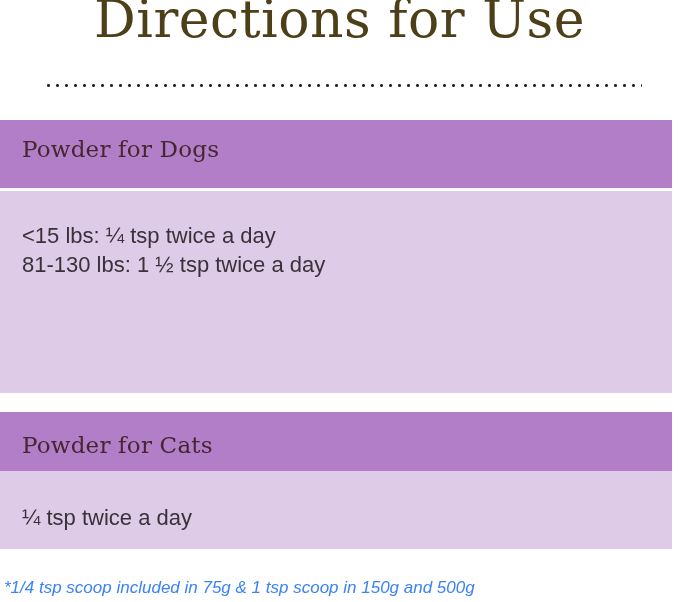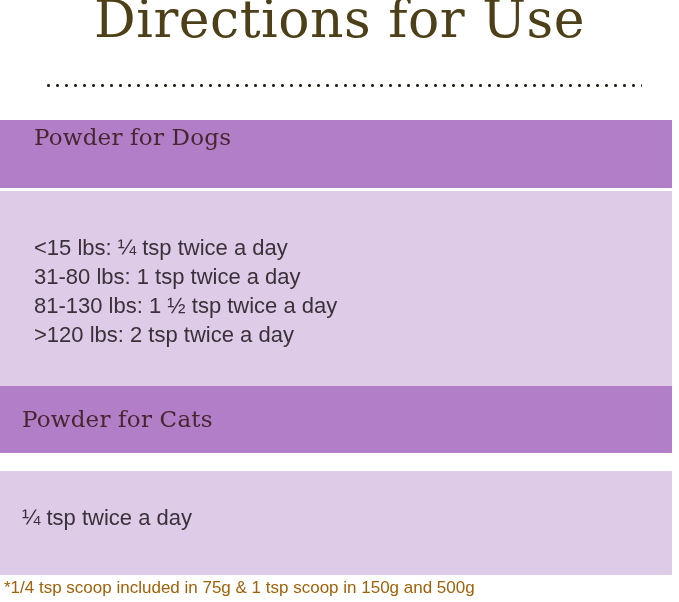--- a/index.html
+++ b/index.html
@@ -64,34 +64,34 @@
   .section-body {
     position: absolute;
     left: 0;
     width: 672px;
     background: #ddcbe8;
     box-sizing: border-box;
   }
 
   
   #dogs-header { top: 120px; height: 68px; }
-  #dogs-header .section-header-label { top: 4px; margin-left: 12px; }
+  #dogs-header .section-header-label { top: 16px; }
   #dogs-body   { top: 191px; height: 202px; }
 
   
-  #cats-header { top: 386px; height: 67px; }
+  #cats-header { top: 412px; height: 67px; }
   #cats-header .section-header-label { top: 20px; }
-  #cats-body   { top: 471px; height: 104px; }
+  #cats-body   { top: 471px; height: 78px; }
 
   
   .dose-list {
     position: absolute;
     left: 22px;
     top: 30px;
-    margin: 12px;
+    margin: 0;
     padding: 0;
     list-style: none;
   }
   .dose-line {
     font-family: "Liberation Sans", sans-serif;
     font-size: 22px;
     line-height: 29px;
     color: #3b3138;
     white-space: nowrap;
   }
@@ -106,43 +106,42 @@
     color: #3b3138;
     white-space: nowrap;
   }
 
   
   .footnote {
     position: absolute;
     left: 4px;
     top: 577px;
     font-family: "Liberation Sans", sans-serif;
+    font-style: italic;
     font-size: 17px;
     line-height: 22px;
-    color: #a16207;
+    color: #3b82f6;
     white-space: nowrap;
   }
 </style>
 </head>
 <body>
 
 <div class="page-title">Directions for Use</div>
 
 <div class="dotted-divider"></div>
 
 <div class="section-header" id="dogs-header">
   <span class="section-header-label">Powder for Dogs</span>
 </div>
 
 <div class="section-body" id="dogs-body">
   <ul class="dose-list">
     <li class="dose-line">&lt;15 lbs: ¼ tsp twice a day</li>
-    <li class="dose-line">31-80 lbs: 1 tsp twice a day</li>
     <li class="dose-line">81-130 lbs: 1 ½ tsp twice a day</li>
-    <li class="dose-line">&gt;120 lbs: 2 tsp twice a day</li>
   </ul>
 </div>
 
 <div class="section-header" id="cats-header">
   <span class="section-header-label">Powder for Cats</span>
 </div>
 
 <div class="section-body" id="cats-body">
   <div class="cat-dose">¼ tsp twice a day</div>
 </div>

